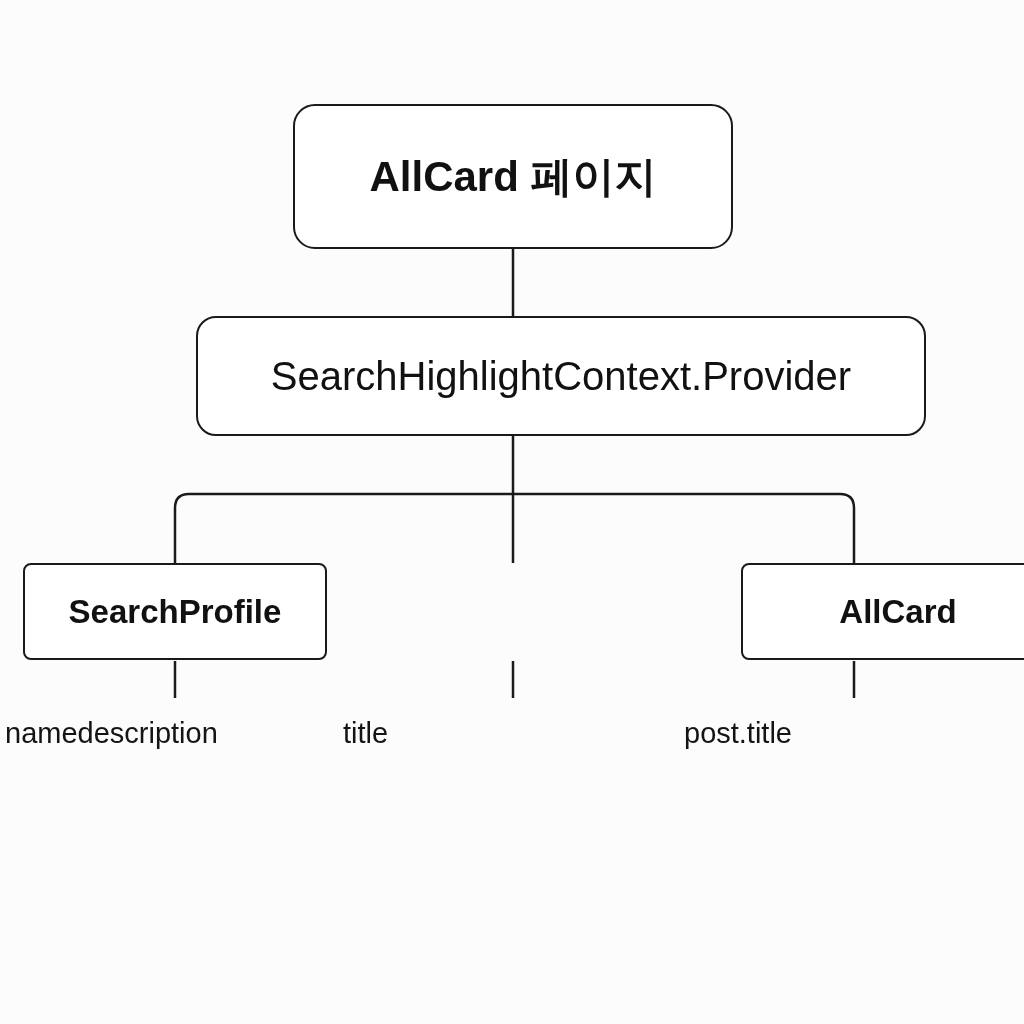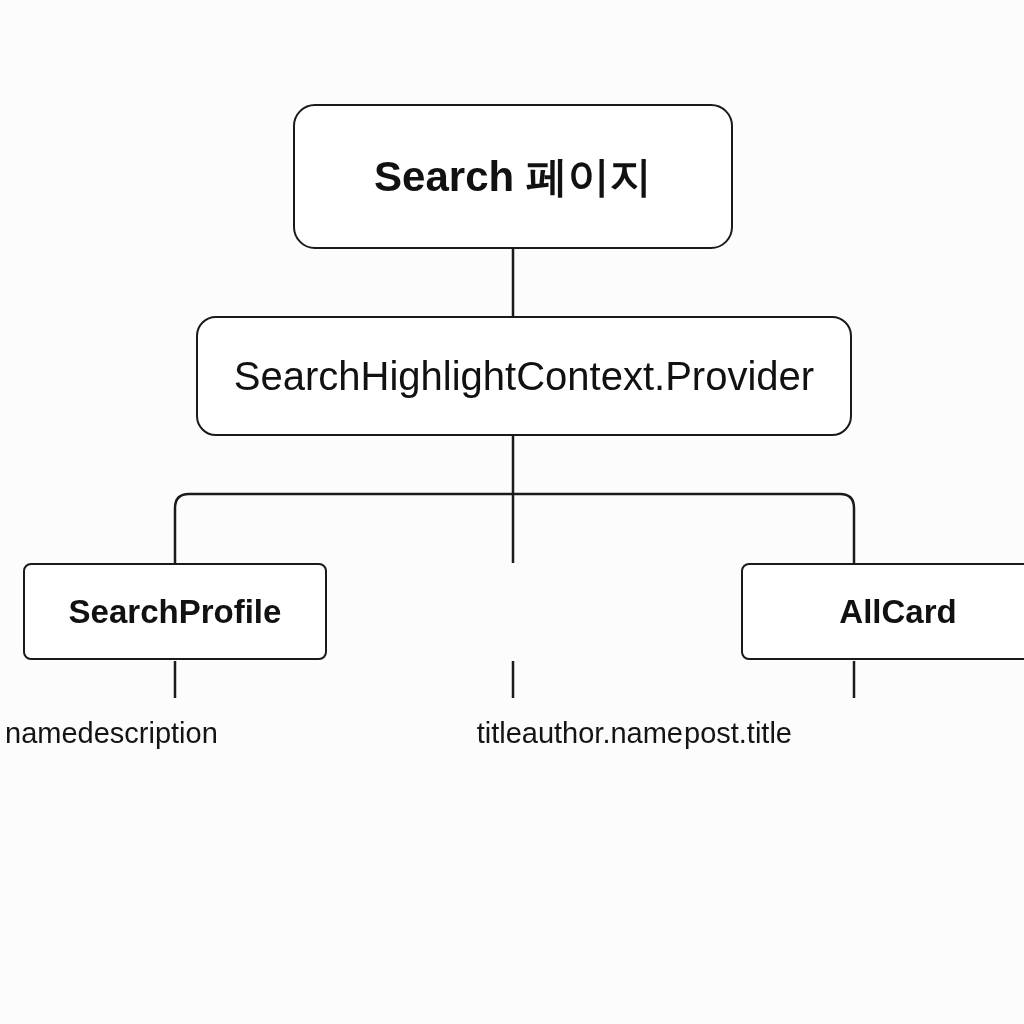--- a/index.html
+++ b/index.html
@@ -44,21 +44,21 @@
     top: 104px;
     width: 440px;
     height: 145px;
     border-radius: 22px;
     font-size: 42px;
     font-weight: 700;
   }
   .node-provider {
     left: 196px;
     top: 316px;
-    width: 656px;
+    width: 730px;
     height: 120px;
     border-radius: 20px;
     font-size: 40px;
     font-weight: 400;
   }
   .node-child {
     top: 563px;
     height: 97px;
     border-radius: 8px;
     font-size: 33px;
@@ -72,21 +72,21 @@
     top: 708px;
     width: 340px;
     display: flex;
     flex-direction: row;
     align-items: center;
     font-size: 29px;
     font-weight: 400;
     color: #141414;
   }
   .fields-0 { left: 5px; }
-  .fields-1 { left: 343px; justify-content: flex-end; }
+  .fields-1 { left: 343px; }
   .fields-2 { left: 684px; }
   .field-line {
     line-height: 51px;
     white-space: nowrap;
   }
 </style>
 </head>
 <body>
 
 <div class="stage">
@@ -98,21 +98,21 @@
     <path d="M 513 436 V 563"></path>
 
     <path d="M 175 563 V 508 Q 175 494 189 494 H 840 Q 854 494 854 508 V 563"></path>
 
     <path d="M 175 661 V 698"></path>
     <path d="M 513 661 V 698"></path>
     <path d="M 854 661 V 698"></path>
   </svg>
 
   <div class="node node-root">
-    <span>Search 페이지</span>
+    <span>AllCard 페이지</span>
   </div>
 
   <div class="node node-provider">
     <span>SearchHighlightContext.Provider</span>
   </div>
 
   <div class="node node-child node-child-0">
     <span>SearchProfile</span>
   </div>
 
@@ -121,20 +121,19 @@
     <span>AllCard</span>
   </div>
 
   <div class="fields fields-0">
     <div class="field-line">name</div>
     <div class="field-line">description</div>
   </div>
 
   <div class="fields fields-1">
     <div class="field-line">title</div>
-    <div class="field-line">author.name</div>
   </div>
 
   <div class="fields fields-2">
     <div class="field-line">post.title</div>
   </div>
 
 </div>
 
 </body></html>

